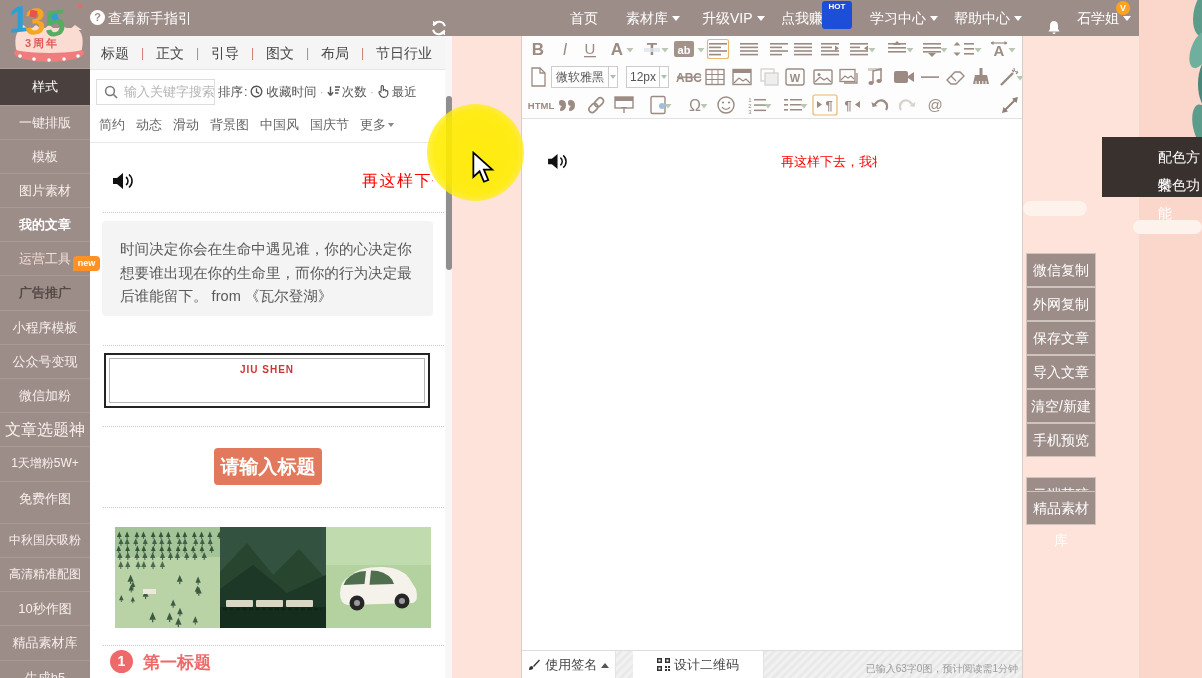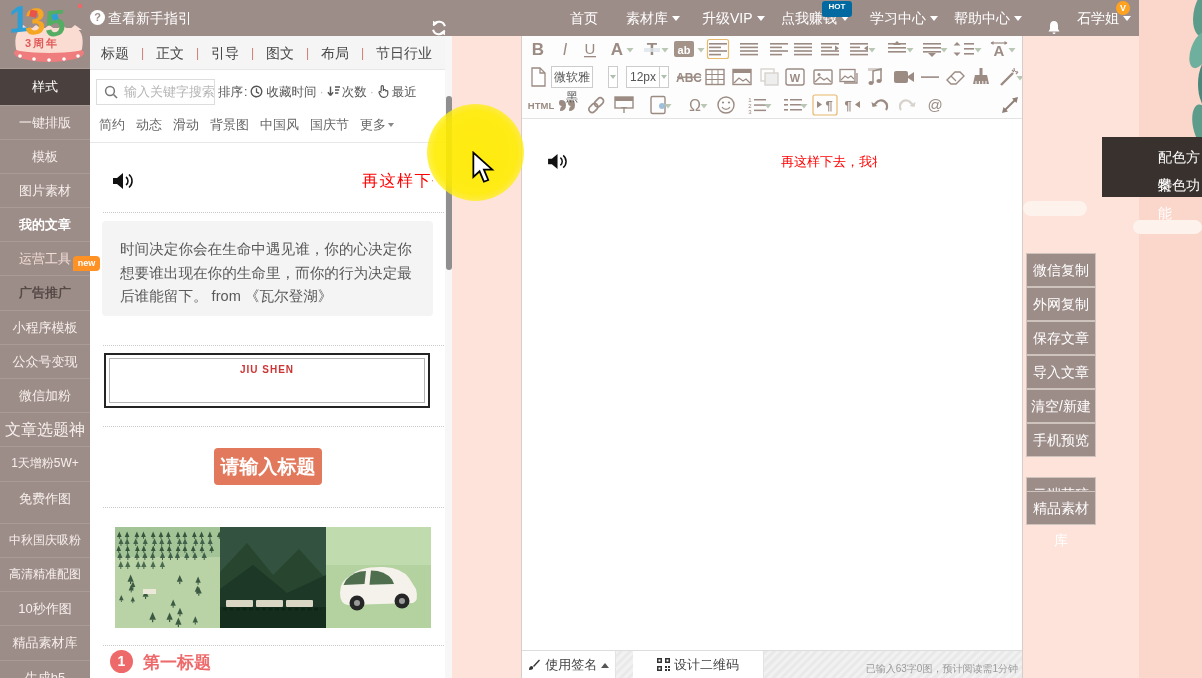--- a/index.html
+++ b/index.html
@@ -6,21 +6,21 @@
 .abs{position:absolute;}
 
 #bgband{left:1139px;top:0;width:63px;height:678px;background:#fbd6ca;}
 .cloud{background:#fdf2ec;border-radius:20px;}
 #plant1{left:1184px;top:0px;width:36px;height:170px;}
 
 #topbar{left:0;top:0;width:1139px;height:36px;background:#9d8d88;z-index:30;}
 #topbar .nav{position:absolute;top:0;height:36px;line-height:36px;color:#fff;font-size:14px;white-space:nowrap;}
 .caret{display:inline-block;width:0;height:0;border-left:4px solid transparent;border-right:4px solid transparent;border-top:5px solid #fff;margin-left:4px;vertical-align:2px;}
 #qmark{left:90px;top:10px;width:15px;height:15px;border-radius:50%;background:#fff;color:#9d8d88;font-size:11px;font-weight:bold;text-align:center;line-height:15px;z-index:31;}
-#hotbadge{left:822px;top:1px;width:30px;height:16px;background:#0369a1;border-radius:3px;color:#fff;font-size:8px;font-weight:bold;text-align:center;line-height:12px;z-index:31;}
+#hotbadge{left:822px;top:1px;width:30px;height:28px;background:#1d4ed8;border-radius:3px;color:#fff;font-size:8px;font-weight:bold;text-align:center;line-height:12px;z-index:31;}
 #vbadge{left:1116px;top:1px;width:14px;height:14px;border-radius:50%;background:#ffa21f;color:#fff;font-size:9px;font-weight:bold;text-align:center;line-height:14px;z-index:31;}
 
 #logo{left:8px;top:2px;z-index:32;}
 
 #sidebar{left:0;top:36px;width:90px;height:642px;background:#9d8d88;z-index:5;}
 #sidebar .it{height:34.2px;line-height:33.5px;text-align:center;color:#f7efec;font-size:13px;border-top:1px solid #a99b96;overflow:hidden;}
 #sidebar .it:first-child{border-top:none;}
 #sidebar .sel{background:#4a413e;color:#fff;}
 #sidebar .hd{font-weight:bold;color:#fff;}
 #sidebar .dk{font-weight:bold;color:#564a46;}
@@ -619,21 +619,21 @@
           <path d="M8.5 -3 l-1 5 -5 -1 Z" fill="#d8d2cd"></path>
         </g>
         <g transform="translate(413,69)">
           <text x="0" y="5" text-anchor="middle" font-size="15" fill="#9b8b83">@</text>
         </g>
         <g transform="translate(488,69)">
           <path d="M-5 5 L5 -5" stroke="#8f8078" stroke-width="2"></path>
           <path d="M-8 8 l1.5 -6 4.5 4.5 Z M8 -8 l-6 1.5 4.5 4.5 Z" fill="#8f8078"></path>
         </g>
       </svg>
-      <div class="tsel" style="left:29px;top:30px;width:42px;">微软雅黑</div>
+      <div class="tsel" style="left:29px;top:30px;width:58px;">微软雅黑</div>
       <div class="tsel" style="left:86px;top:30px;width:10px;"><i class="tcaret" style="margin-left:0;"></i></div>
       <div class="tsel" style="left:104px;top:30px;width:34px;">12px</div>
       <div class="tsel" style="left:137px;top:30px;width:10px;"><i class="tcaret" style="margin-left:0;"></i></div>
     </div>
  <div id="econtent">
   <svg id="esp" width="20" height="17" viewBox="0 0 21 18">
         <path fill="#111" d="M0 6h4l6-5v16l-6-5H0z"></path>
         <path fill="none" stroke="#111" stroke-width="1.6" d="M13 5a5 5 0 010 8M16 2.5a8.5 8.5 0 010 13"></path>
       </svg>
   <div id="ered">再这样下去，我将</div>

